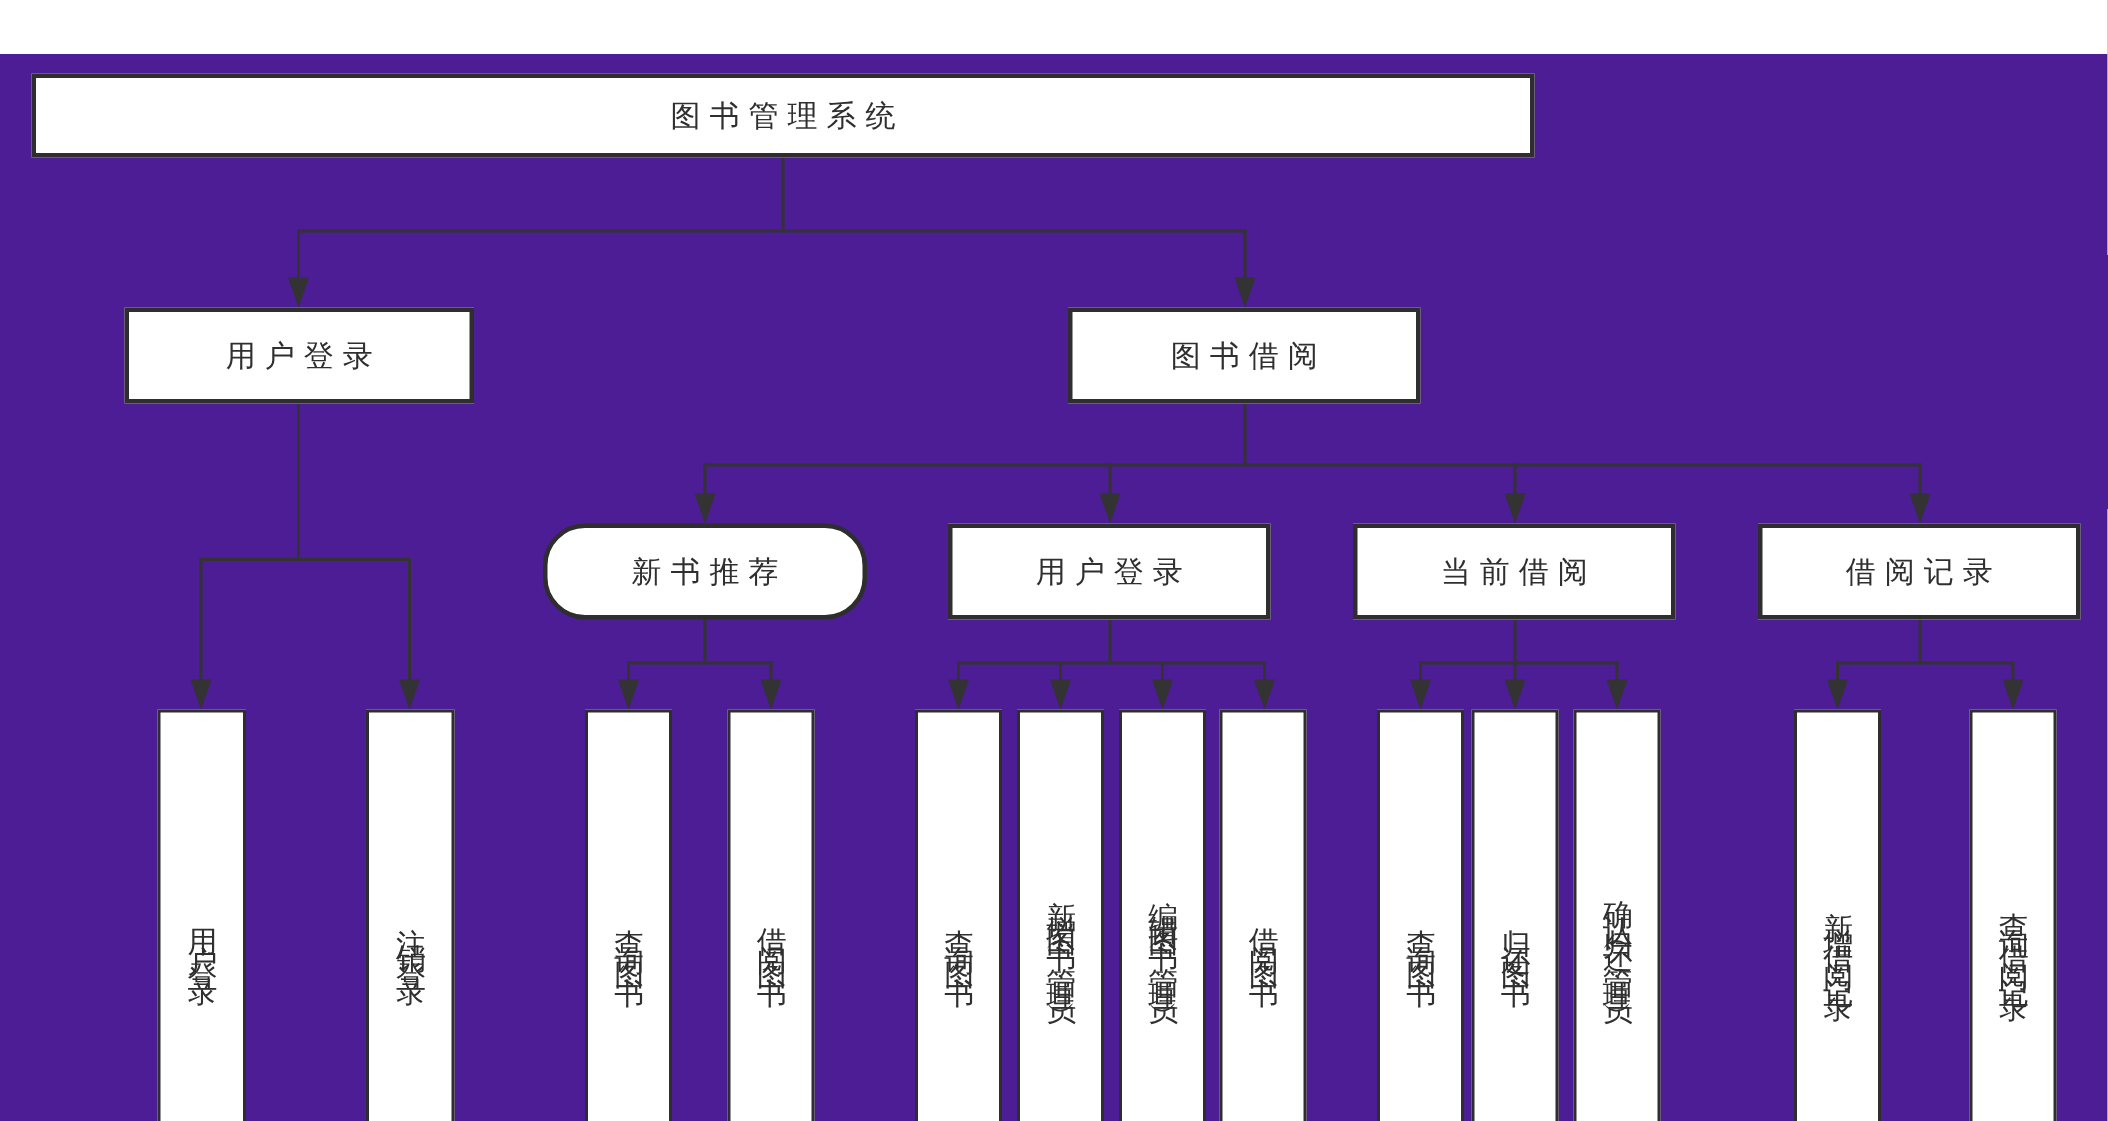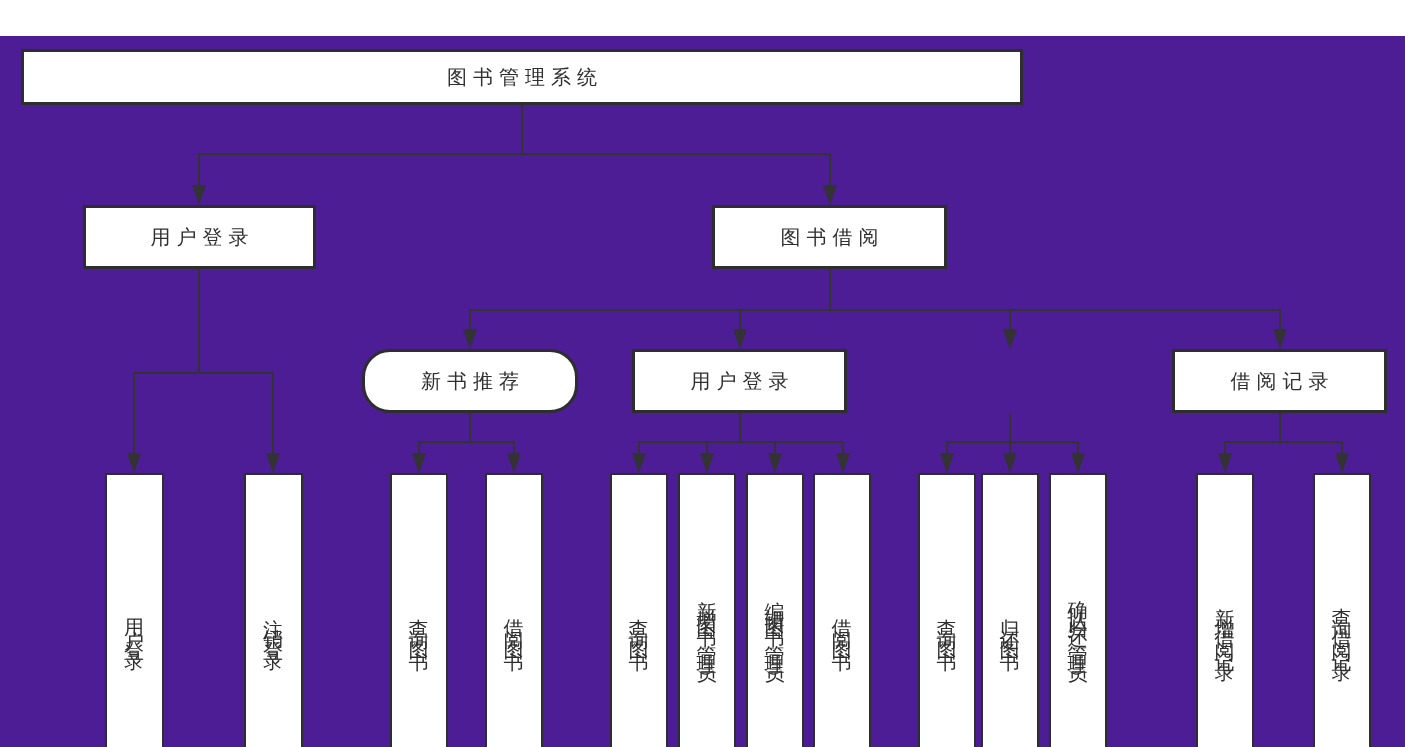--- a/index.html
+++ b/index.html
@@ -101,20 +101,23 @@
   <div class="arrow" style="left:1003px;top:293px;"></div>
   <div class="stem" style="left:1279px;top:273px;height:21px;"></div>
   <div class="arrow" style="left:1273px;top:293px;"></div>
 
   <div class="box" style="left:362px;top:313px;width:216px;height:64px;border-radius:28px;">
     <span>新书推荐</span>
   </div>
   <div class="box" style="left:632px;top:313px;width:215px;height:64px;">
     <span>用户登录</span>
   </div>
+  <div class="box" style="left:902px;top:313px;width:215px;height:64px;">
+    <span>当前借阅</span>
+  </div>
   <div class="box" style="left:1172px;top:313px;width:215px;height:64px;">
     <span>借阅记录</span>
   </div>
 
   <div class="vline" style="left:469px;top:377px;height:28px;"></div>
   <div class="hline" style="left:418px;top:405px;width:97px;"></div>
   <div class="stem" style="left:418px;top:405px;height:13px;"></div>
   <div class="arrow" style="left:412px;top:417px;"></div>
   <div class="stem" style="left:513px;top:405px;height:13px;"></div>
   <div class="arrow" style="left:507px;top:417px;"></div>

